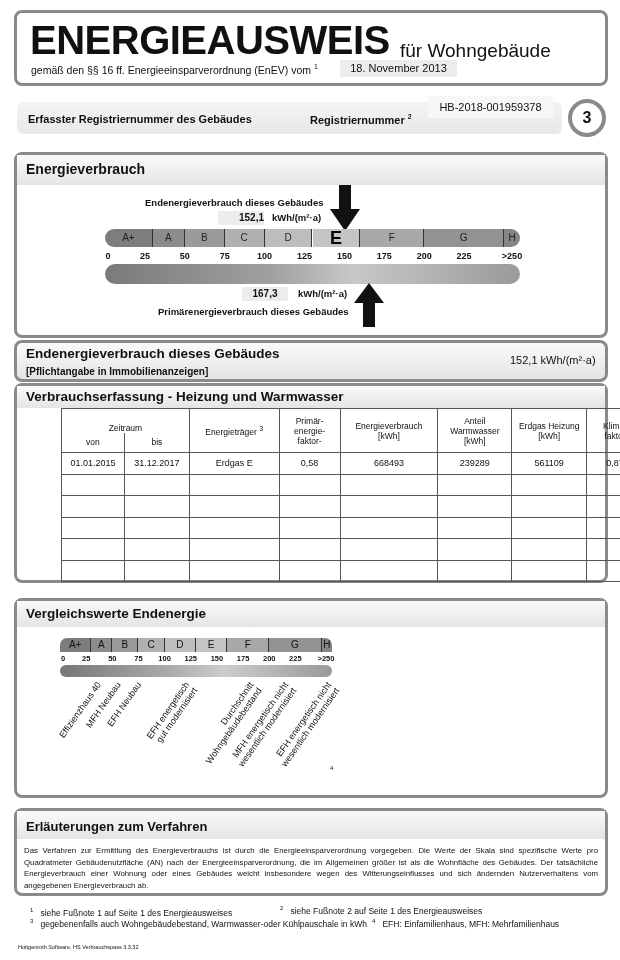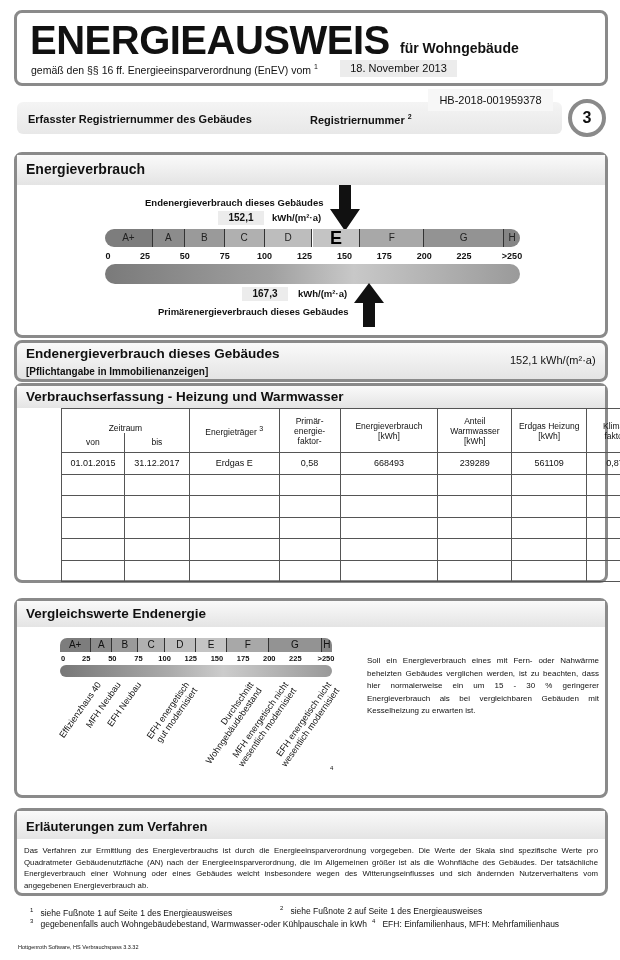--- a/index.html
+++ b/index.html
@@ -4,38 +4,38 @@
 <style>
   html,body{margin:0;padding:0;}
   body{width:620px;height:960px;background:#fff;position:relative;overflow:hidden;
        font-family:"Liberation Sans",sans-serif;color:#111;}
   .abs{position:absolute;}
   .box{position:absolute;border:3px solid #8a8a8a;border-radius:8px;background:#fff;box-sizing:border-box;}
   .box-head{background:linear-gradient(#fafafa,#e4e4e4);}
   
   #hdr{left:14px;top:10px;width:594px;height:76px;}
   #title{left:30px;top:18px;font-size:40px;font-weight:bold;letter-spacing:-0.5px;line-height:44px;}
-  #subtitle-right{left:400px;top:40px;font-size:14px;font-weight:bold;}
+  #subtitle-right{left:400px;top:40px;font-size:19px;font-weight:normal;}
   #legal{left:31px;top:63px;font-size:10.5px;}
   #legal sup{font-size:7px;}
   #date{left:340px;top:60px;width:117px;height:17px;background:#ececec;font-size:11px;line-height:17px;text-align:center;}
   
   #regbar{left:17px;top:102px;width:545px;height:32px;border:none;background:linear-gradient(#f4f4f4,#e8e8e8);border-radius:6px;}
   #reg-left{left:28px;top:113px;font-size:11px;font-weight:bold;}
   #reg-label{left:310px;top:113px;font-size:11px;font-weight:bold;}
   #reg-label sup{font-size:7px;}
-  #reg-value{left:428px;top:89px;width:125px;height:22px;background:#f7f7f7;font-size:11px;line-height:22px;text-align:center;}
+  #reg-value{left:428px;top:96px;width:125px;height:22px;background:#f7f7f7;font-size:11px;line-height:22px;text-align:center;}
   #page-circle{left:568px;top:99px;width:38px;height:38px;border-radius:50%;border:4px solid #8a8a8a;box-sizing:border-box;
        font-size:16px;font-weight:bold;text-align:center;line-height:30px;}
   
   #ev{left:14px;top:152px;width:594px;height:186px;}
   #ev-head{left:17px;top:155px;width:588px;height:30px;}
   #ev-title{left:26px;top:161px;font-size:14px;font-weight:bold;}
   #end-lbl{left:145px;top:197px;font-size:9.5px;font-weight:bold;}
-  #end-val{left:218px;top:211px;width:46px;height:14px;background:#ececec;font-size:10px;font-weight:bold;text-align:center;line-height:14px;}
+  #end-val{left:218px;top:211px;width:46px;height:14px;background:#ececec;font-size:10px;font-weight:bold;text-align:right;line-height:14px;}
   #end-unit{left:272px;top:212px;font-size:9.5px;font-weight:bold;}
   #scale{left:105px;top:229px;width:415px;height:18px;}
   .seg{position:absolute;top:0;height:18px;box-sizing:border-box;border-right:1px solid #333;font-size:10px;text-align:center;line-height:18px;color:#222;}
   #ticks{left:105px;top:251px;width:420px;height:12px;}
   .tick{position:absolute;font-size:9px;font-weight:bold;transform:translateX(-50%);}
   #pbar{left:105px;top:264px;width:415px;height:20px;border-radius:10px;
         background:linear-gradient(90deg,#7a7a7a,#a0a0a0 40%,#c8c8c8 60%,#9a9a9a);}
   #prim-val{left:242px;top:287px;width:46px;height:14px;background:#ececec;font-size:10px;font-weight:bold;text-align:center;line-height:14px;}
   #prim-unit{left:298px;top:288px;font-size:9.5px;font-weight:bold;}
   #prim-lbl{left:158px;top:306px;font-size:9.5px;font-weight:bold;}
@@ -274,21 +274,20 @@
     <div class="rot" style="right: 338px; top: 680px;">
       <div>MFH energetisch nicht</div>
       <div>wesentlich modernisiert</div>
     </div>
     <div class="rot" style="right: 295px; top: 680px;">
       <div>EFH energetisch nicht</div>
       <div>wesentlich modernisiert</div>
     </div>
   </div>
 <div class="abs" id="cmp-text">
-  <div>Soll ein Energieverbrauch eines mit Fern- oder Nahwärme beheizten Gebäudes verglichen werden, ist zu beachten, dass hier normalerweise ein um 15 - 30 % geringerer Energieverbrauch als bei vergleichbaren Gebäuden mit Kesselheizung zu erwarten ist.</div>
 </div>
 <div class="abs" id="fn4">4</div>
 
 <div class="box" id="exp"></div>
 <div class="abs box-head" style="left:17px;top:811px;width:588px;height:28px;"></div>
 <div class="abs" id="exp-title">Erläuterungen zum Verfahren</div>
 <div class="abs" id="exp-text">Das Verfahren zur Ermittlung des Energieverbrauchs ist durch die Energieeinsparverordnung vorgegeben. Die Werte der Skala sind spezifische Werte pro Quadratmeter Gebäudenutzfläche (AN) nach der Energieeinsparverordnung, die im Allgemeinen größer ist als die Wohnfläche des Gebäudes. Der tatsächliche Energieverbrauch einer Wohnung oder eines Gebäudes weicht insbesondere wegen des Witterungseinflusses und sich ändernden Nutzerverhaltens vom angegebenen Energieverbrauch ab.</div>
 
 <div class="fn" style="left:30px;top:907px"><sup>1</sup>&nbsp;&nbsp; <span>siehe Fußnote 1 auf Seite 1 des Energieausweises</span></div>
 <div class="fn" style="left:280px;top:905px"><sup>2</sup>&nbsp;&nbsp; <span>siehe Fußnote 2 auf Seite 1 des Energieausweises</span></div>

